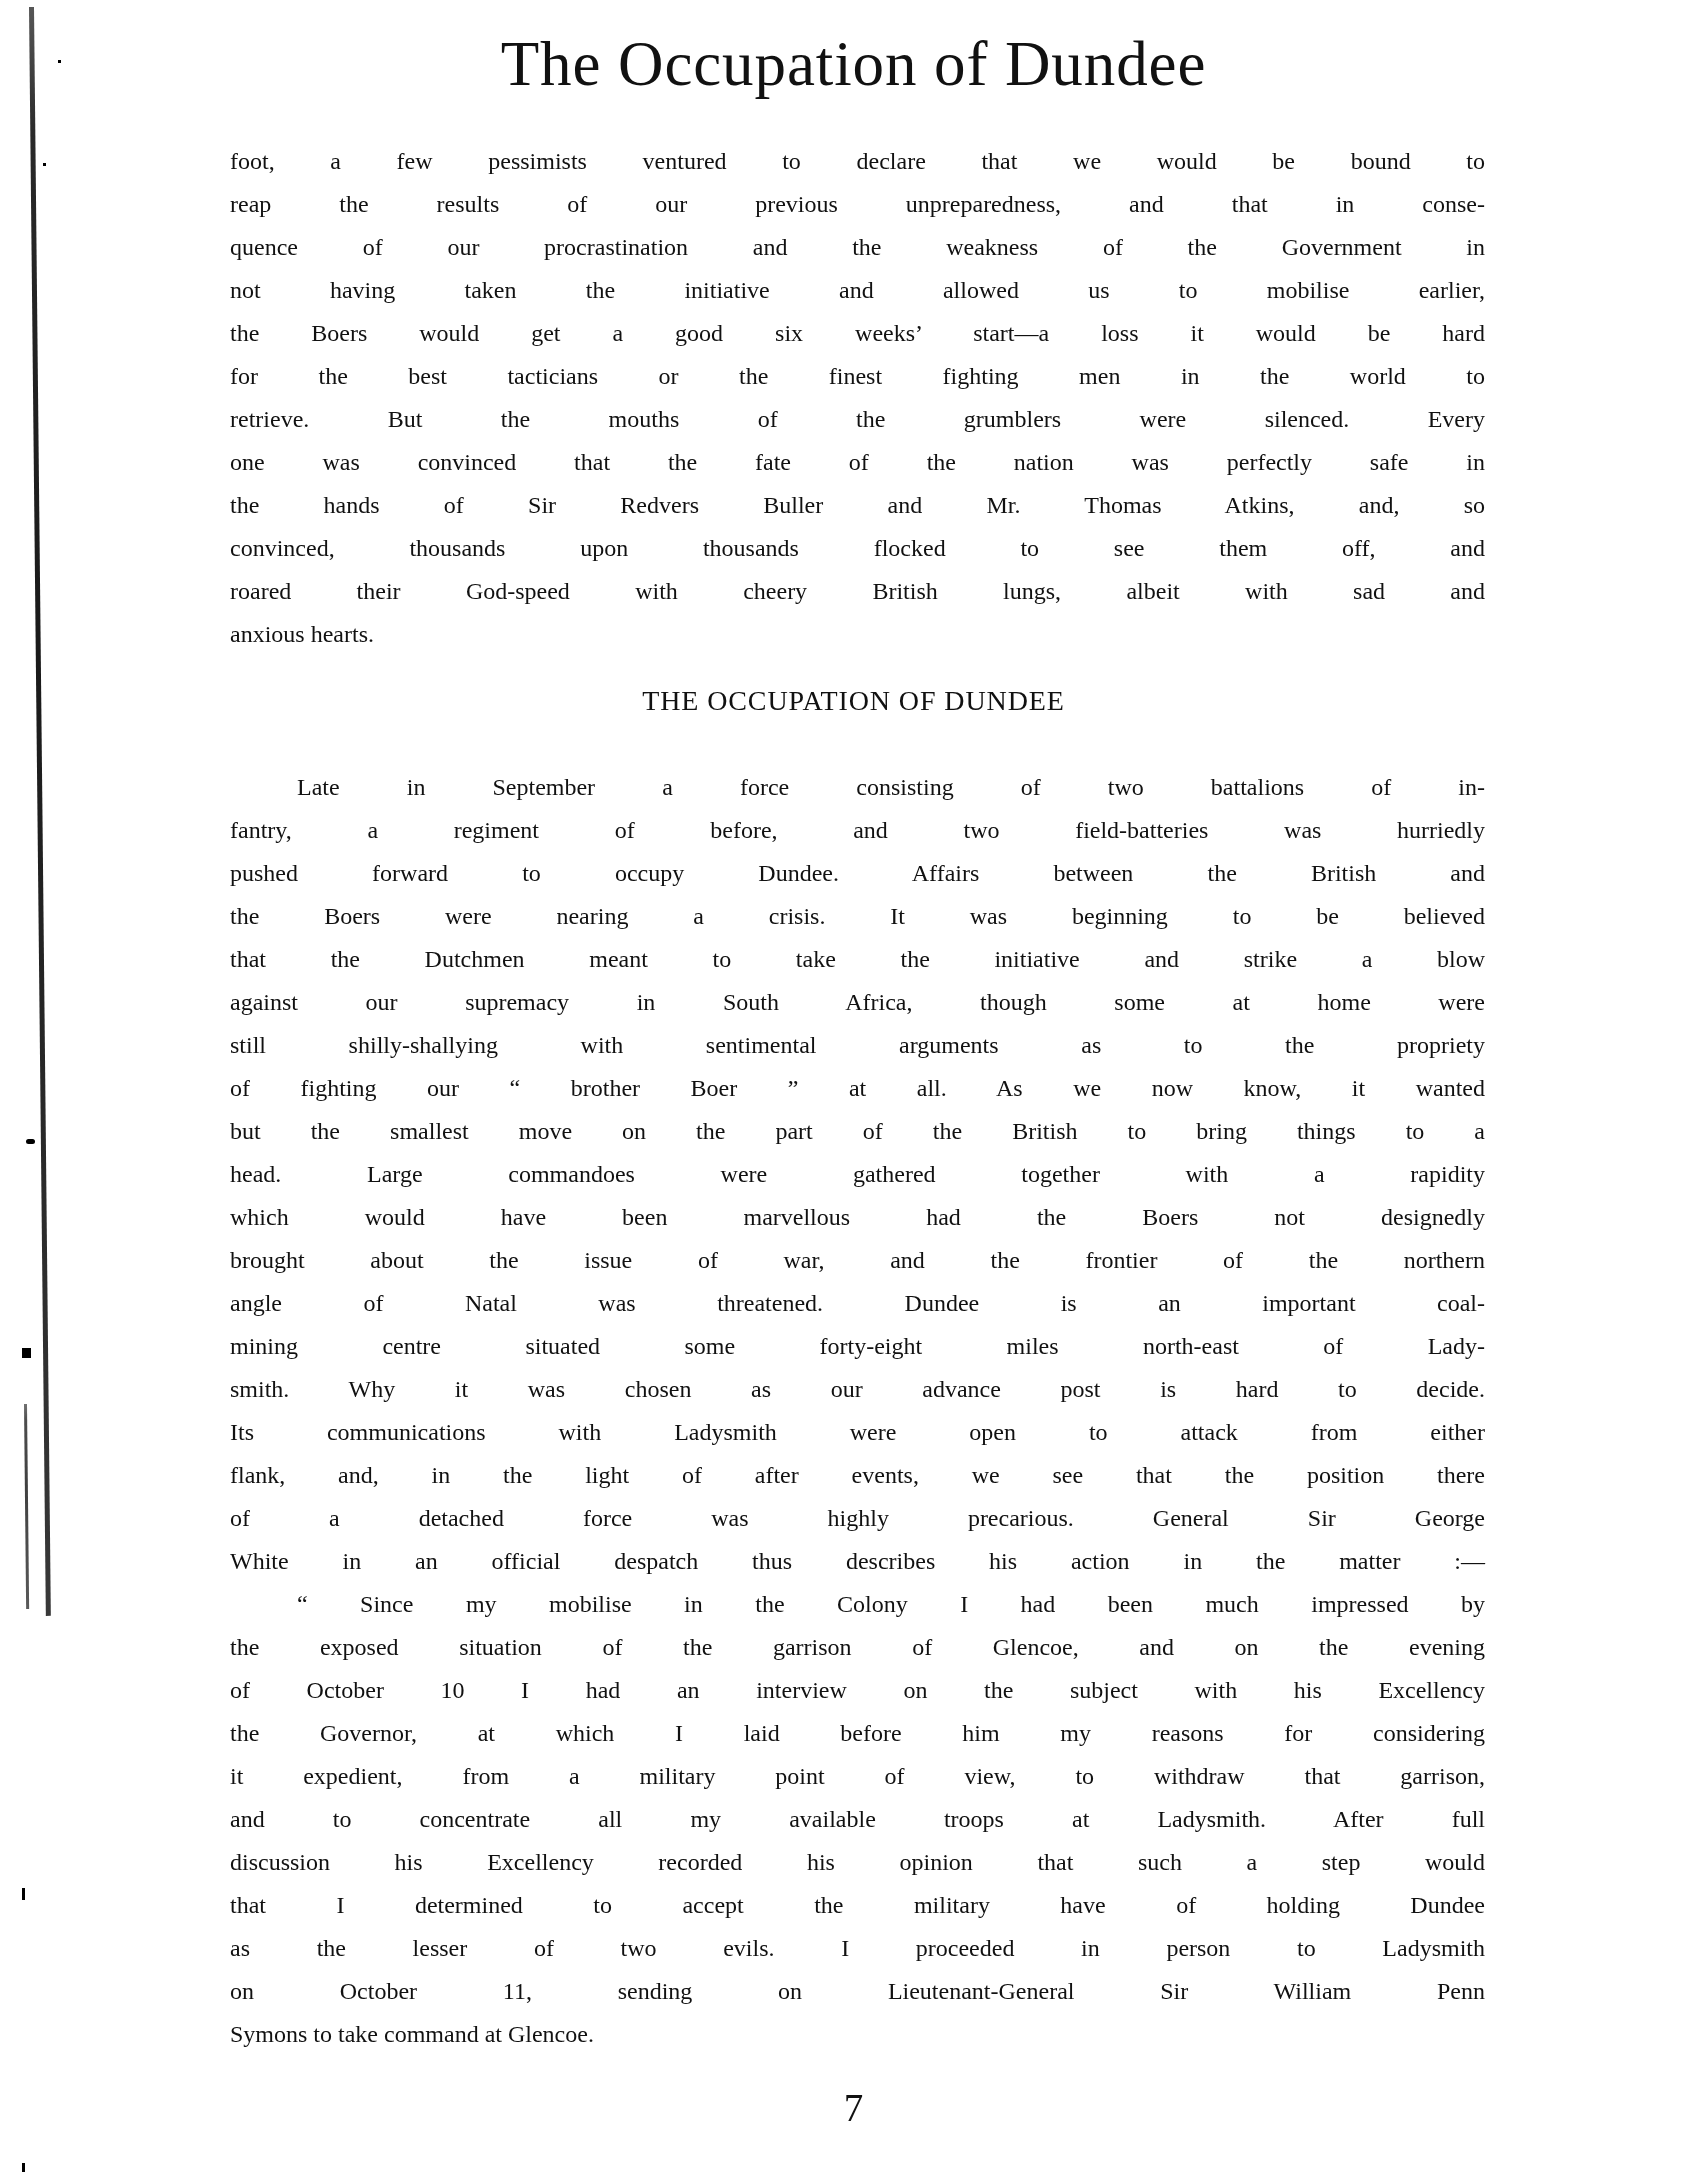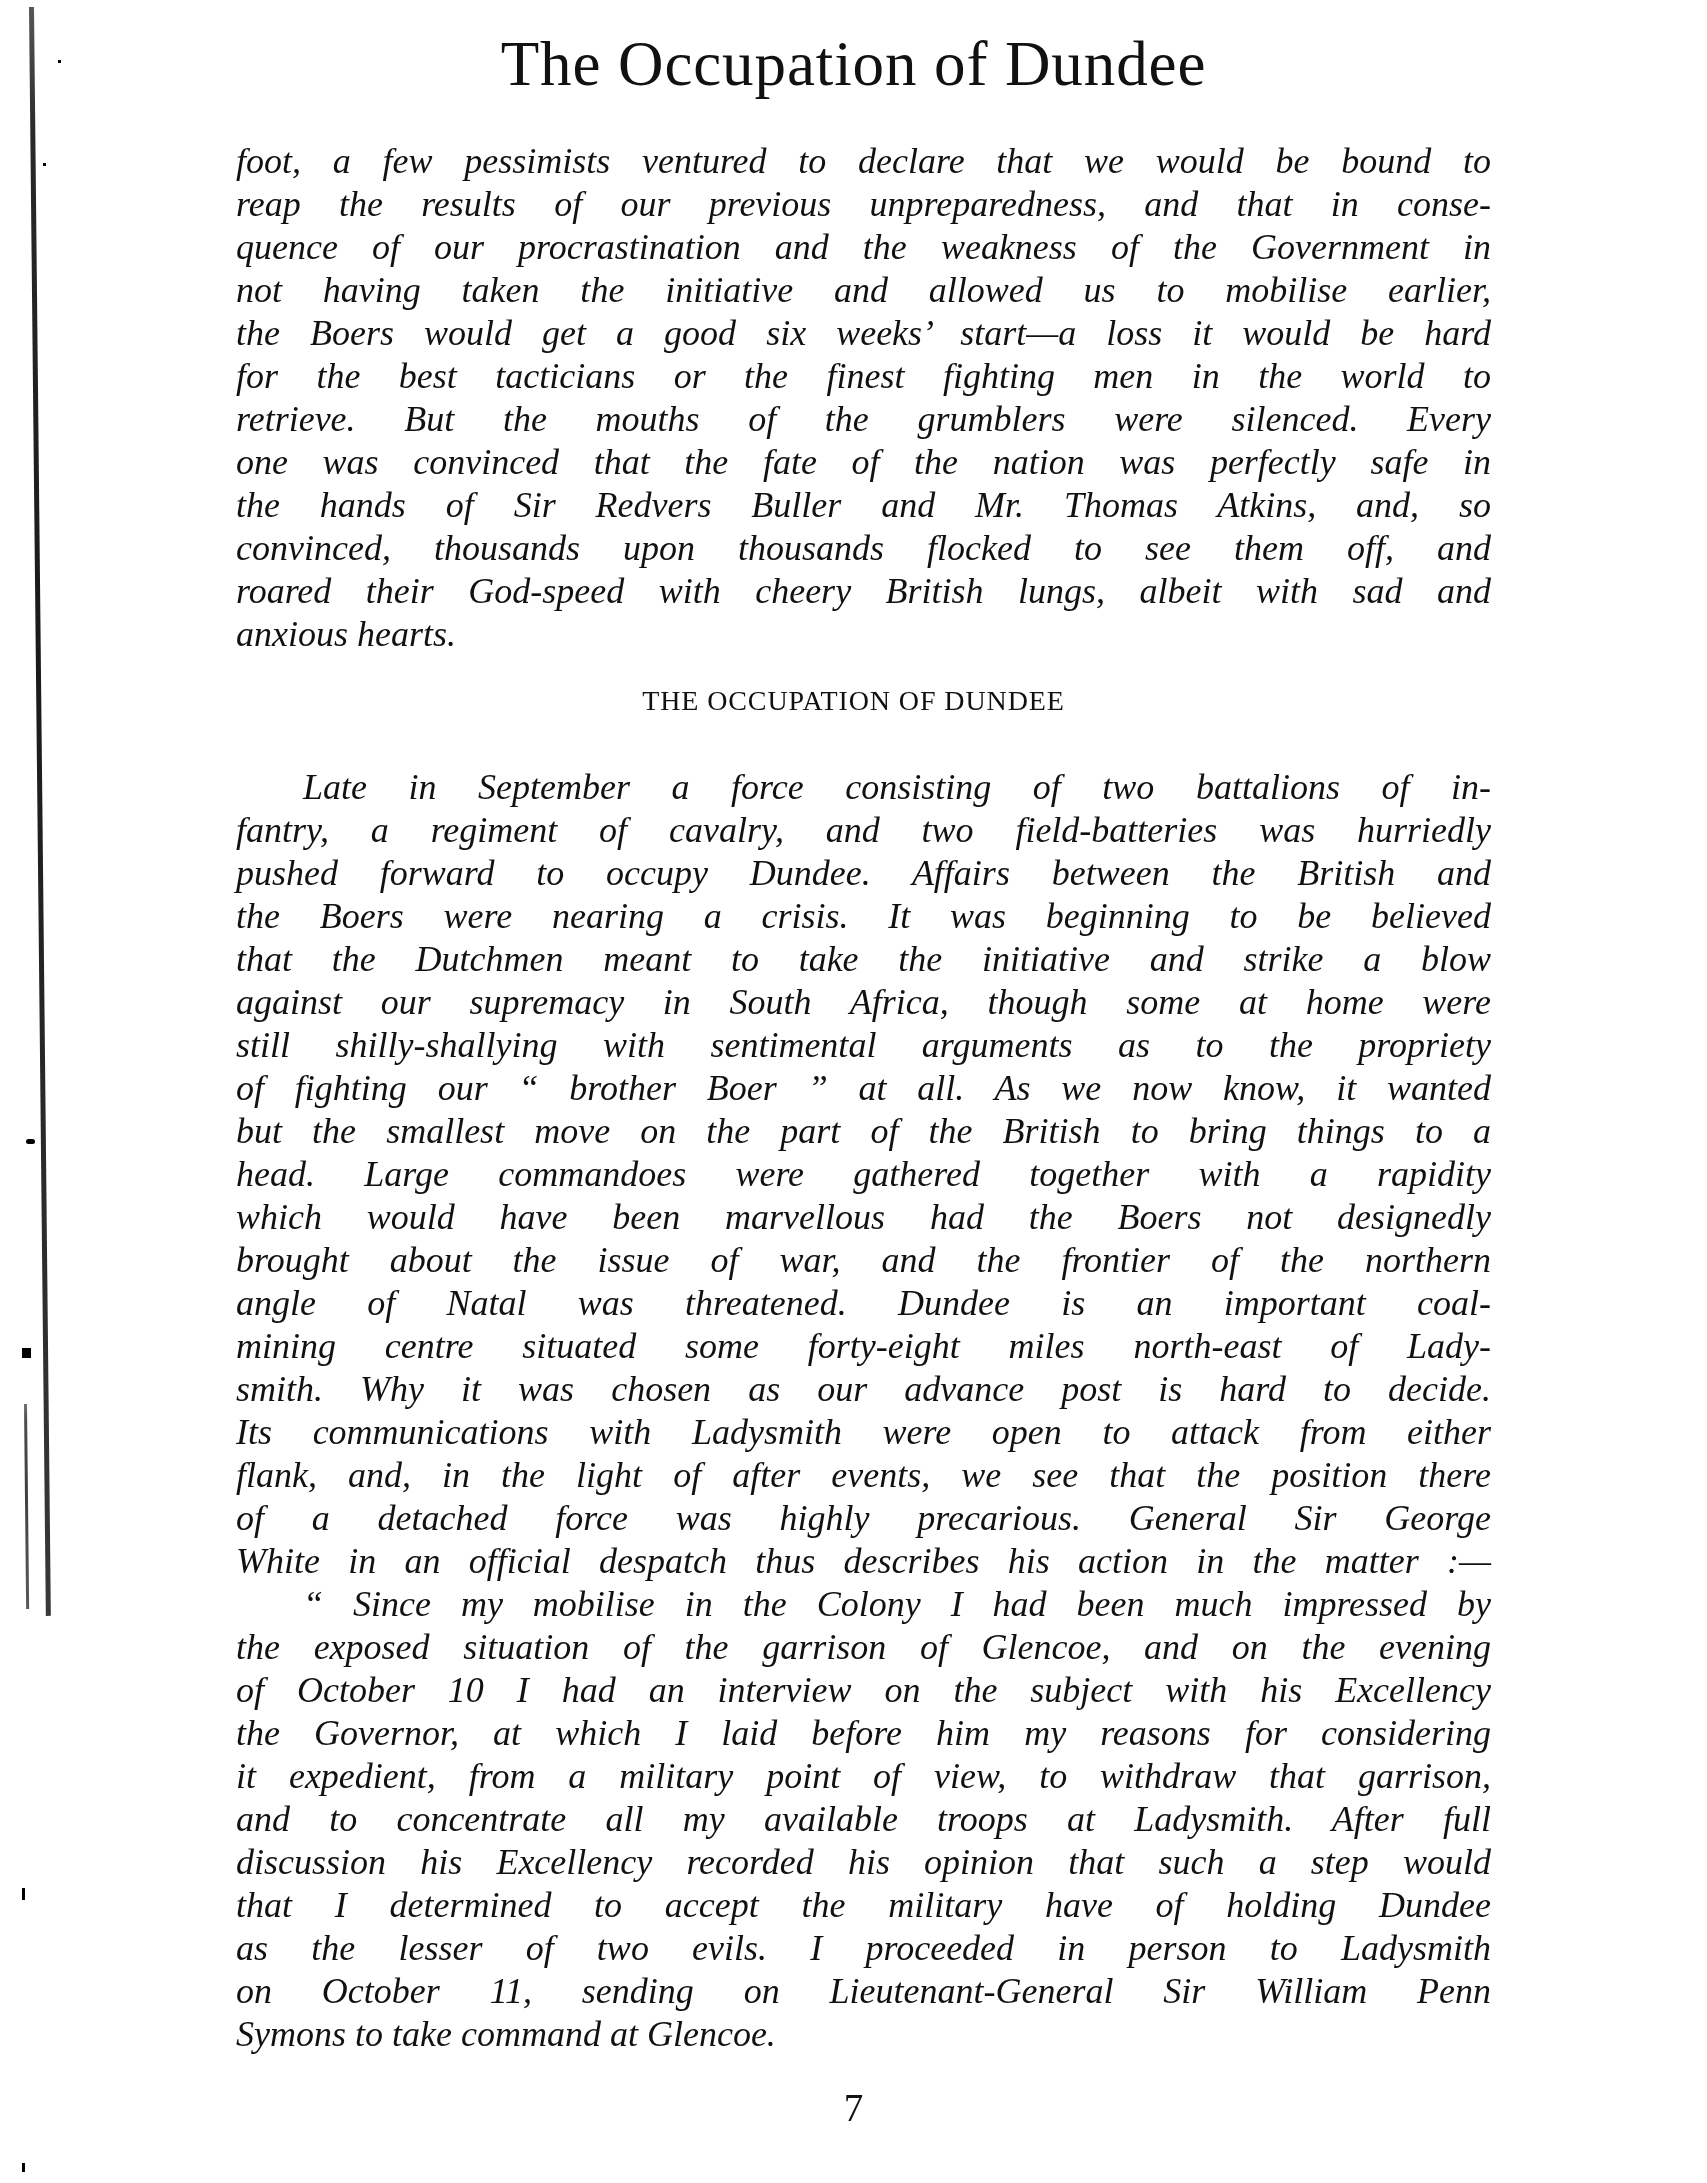--- a/index.html
+++ b/index.html
@@ -42,25 +42,24 @@
     left: 0;
     width: 1707px;
     top: 20.5px;
     text-align: center;
     font-size: 63px;
     line-height: 86px;
     letter-spacing: 0.9px;
   }
   .text-block {
     position: absolute;
-    left: 236px;
+    left: 230px;
     width: 1255px;
-    font-size: 36px;
+    font-size: 24px;
     line-height: 43px;
-    font-style: italic;
   }
   .line {
     display: block;
     white-space: nowrap;
     text-align: justify;
     text-align-last: justify;
     height: 43px;
   }
   .line.last {
     text-align-last: left;
@@ -115,21 +114,21 @@
   <span class="line">the hands of Sir Redvers Buller and Mr. Thomas Atkins, and, so</span>
   <span class="line">convinced, thousands upon thousands flocked to see them off, and</span>
   <span class="line">roared their God-speed with cheery British lungs, albeit with sad and</span>
   <span class="line last">anxious hearts.</span>
 </div>
 
 <div class="section-heading">THE OCCUPATION OF DUNDEE</div>
 
 <div class="text-block" style="top:738px;">
   <span class="line indent">Late in September a force consisting of two battalions of in-</span>
-  <span class="line">fantry, a regiment of cavalry, and two field-batteries was hurriedly</span>
+  <span class="line">fantry, a regiment of before, and two field-batteries was hurriedly</span>
   <span class="line">pushed forward to occupy Dundee.  Affairs between the British and</span>
   <span class="line">the Boers were nearing a crisis.  It was beginning to be believed</span>
   <span class="line">that the Dutchmen meant to take the initiative and strike a blow</span>
   <span class="line">against our supremacy in South Africa, though some at home were</span>
   <span class="line">still shilly-shallying with sentimental arguments as to the propriety</span>
   <span class="line">of fighting our “ brother Boer ” at all.  As we now know, it wanted</span>
   <span class="line">but the smallest move on the part of the British to bring things to a</span>
   <span class="line">head.  Large commandoes were gathered together with a rapidity</span>
   <span class="line">which would have been marvellous had the Boers not designedly</span>
   <span class="line">brought about the issue of war, and the frontier of the northern</span>

